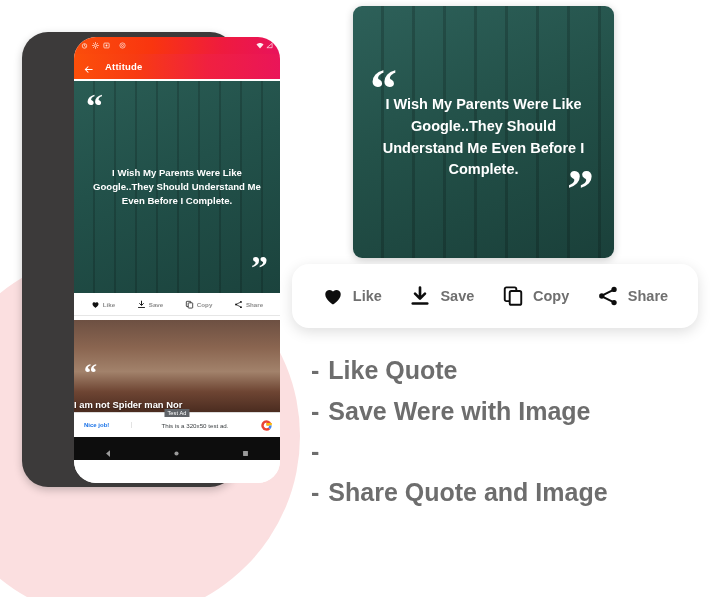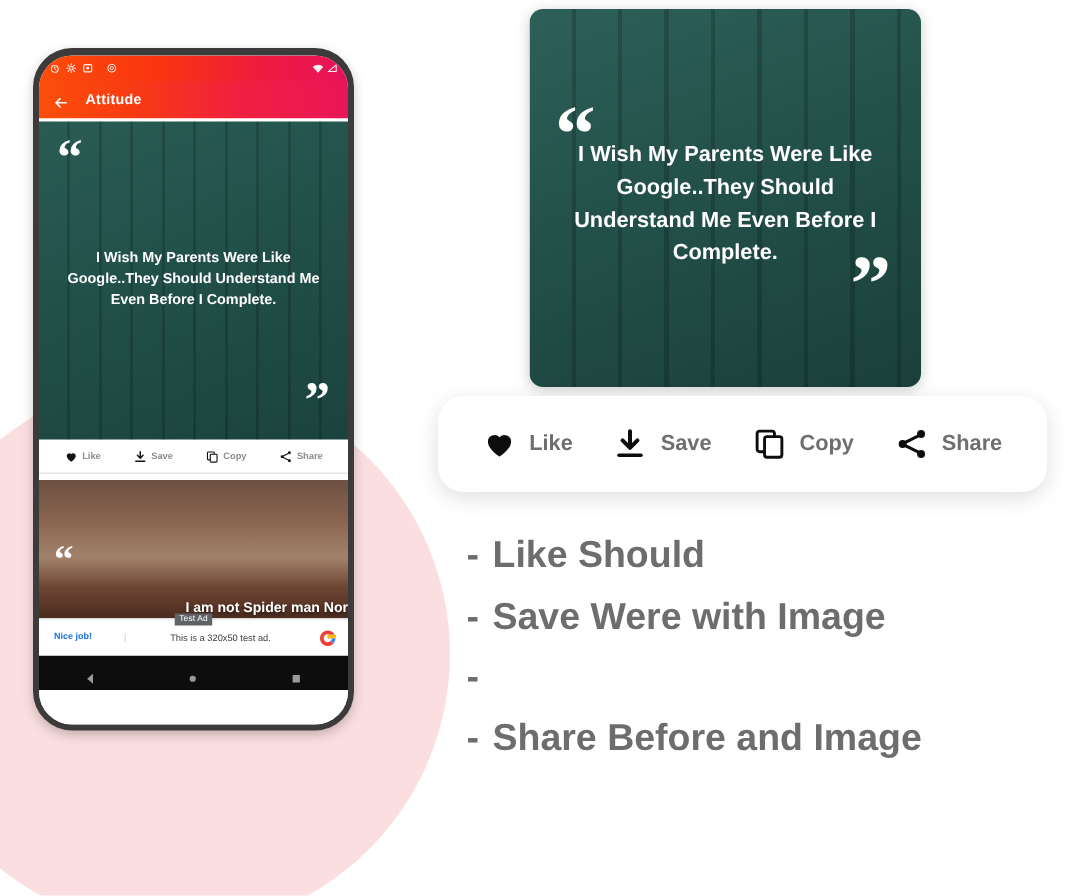--- a/index.html
+++ b/index.html
@@ -33,20 +33,21 @@
     box-shadow: 0 3px 8px rgba(0,0,0,0.22);
   }
   .phone-screen {
     position: relative;
     width: 100%; height: 100%;
     border-radius: 22px;
     overflow: hidden;
     background: #ffffff;
     display: flex;
     flex-direction: column;
+    margin-left: 48px;
   }
 
   
   .status-bar {
     height: 17px;
     background: linear-gradient(90deg, #fb4d0b 0%, #f9350f 38%, #ef1b3e 72%, #e8125c 100%);
     display: flex; align-items: center;
     padding: 0 7px;
     gap: 4px;
     flex: none;
@@ -135,21 +136,21 @@
     height: 92px;
     background:
       linear-gradient(180deg, #6d5042 0%, #8a6550 30%, #a2826b 56%, #6e4533 78%, #4b2c20 100%);
     flex: none;
     overflow: hidden;
   }
   .q-card-brown .qm-open { left: 10px; bottom: 26px; font-size: 26px; }
   .q-text-brown {
     position: absolute;
     left: 0; right: 0; bottom: 2px;
-    text-align: right;
+    text-align: left;
     color: #ffffff;
     font-size: 9.4px;
     font-weight: bold;
     text-shadow: 0 1px 2px rgba(0,0,0,.5);
   }
 
   
   .ad-banner {
     position: relative;
     height: 25px;
@@ -451,28 +452,28 @@
             <path d="M16.3 6.2 7.5 10.6M7.5 13.4l8.8 4.4" stroke="#0d0d0d" stroke-width="2.2" stroke-linecap="round"></path>
           </svg>
       </span>
       <span>Share</span>
     </div>
   </div>
 
   <div class="feature-list">
     <div class="feature-row">
       <span class="f-dash">-</span>
-      <span>Like Should</span>
+      <span>Like Quote</span>
     </div>
     <div class="feature-row">
       <span class="f-dash">-</span>
       <span>Save Were with Image</span>
     </div>
     <div class="feature-row">
       <span class="f-dash">-</span>
     </div>
     <div class="feature-row">
       <span class="f-dash">-</span>
-      <span>Share Before and Image</span>
+      <span>Share Quote and Image</span>
     </div>
   </div>
 
 </div>
 
 </body></html>

